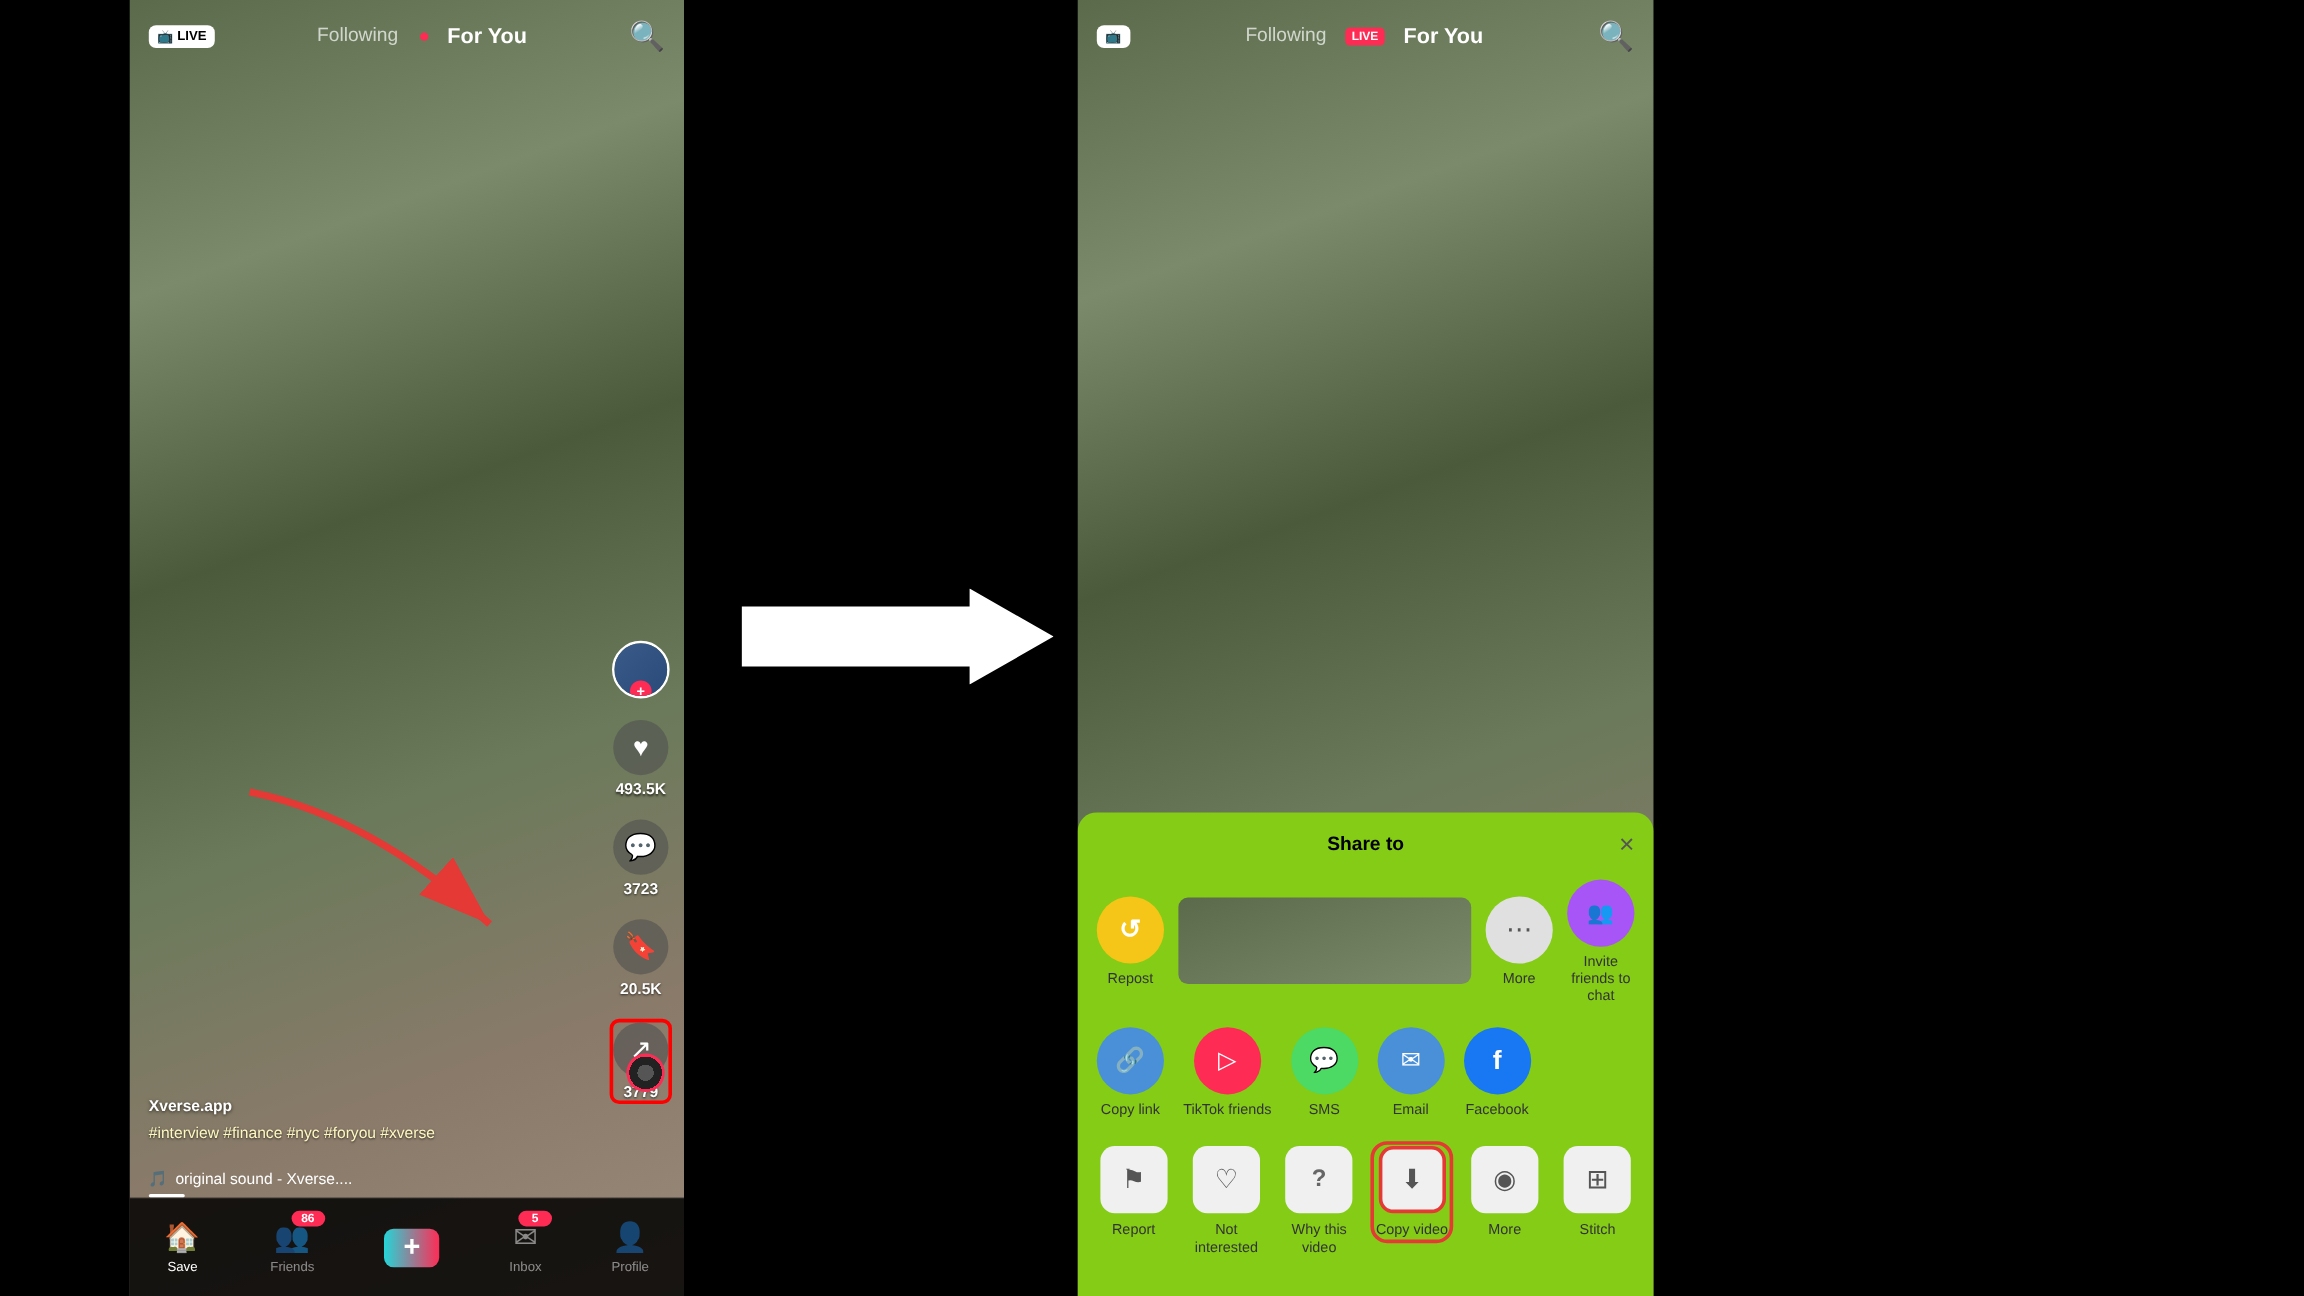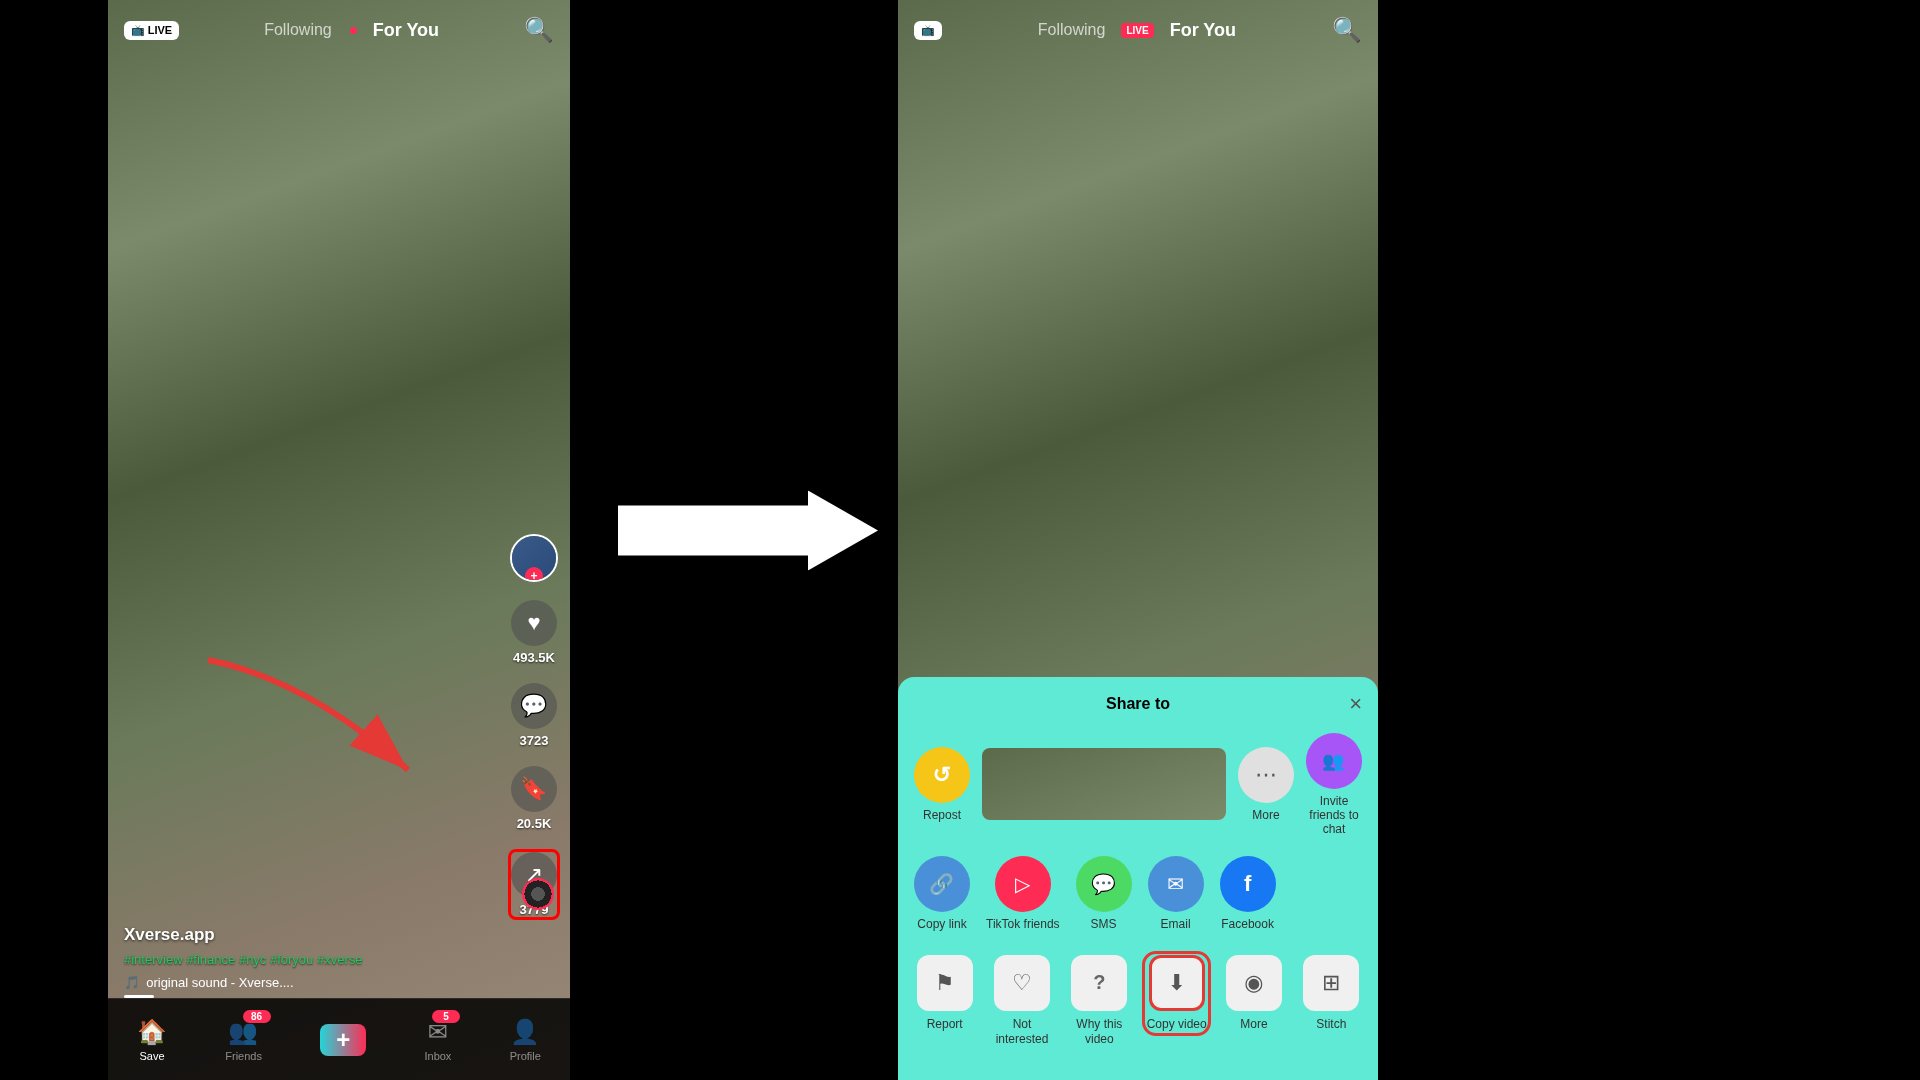--- a/index.html
+++ b/index.html
@@ -152,30 +152,30 @@
     
     .bottom-info {
       position: absolute;
       bottom: 90px;
       left: 16px;
       right: 70px;
       z-index: 10;
     }
     .username {
       color: #fff;
-      font-size: 17px;
+      font-size: 13px;
       font-weight: bold;
       text-shadow: 0 1px 3px rgba(0,0,0,0.7);
       margin-bottom: 6px;
     }
     .hashtags {
-      color: #22c55e;
+      color: #fef9c3;
       font-size: 13px;
       text-shadow: 0 1px 2px rgba(0,0,0,0.7);
-      margin-bottom: 6px;
+      margin-bottom: 22px;
       line-height: 1.4;
     }
     .music-info {
       color: #fff;
       font-size: 13px;
       display: flex;
       align-items: center;
       gap: 6px;
     }
 
@@ -237,21 +237,21 @@
       z-index: 100;
       color: #fff;
       font-size: 80px;
     }
 
     
     .share-sheet {
       position: absolute;
       bottom: 0;
       left: 0; right: 0;
-      background: #5eead4;
+      background: #84cc16;
       border-radius: 16px 16px 0 0;
       z-index: 50;
       padding: 0 0 20px 0;
     }
 
     .share-header {
       display: flex;
       align-items: center;
       justify-content: center;
       padding: 18px 16px 12px;

